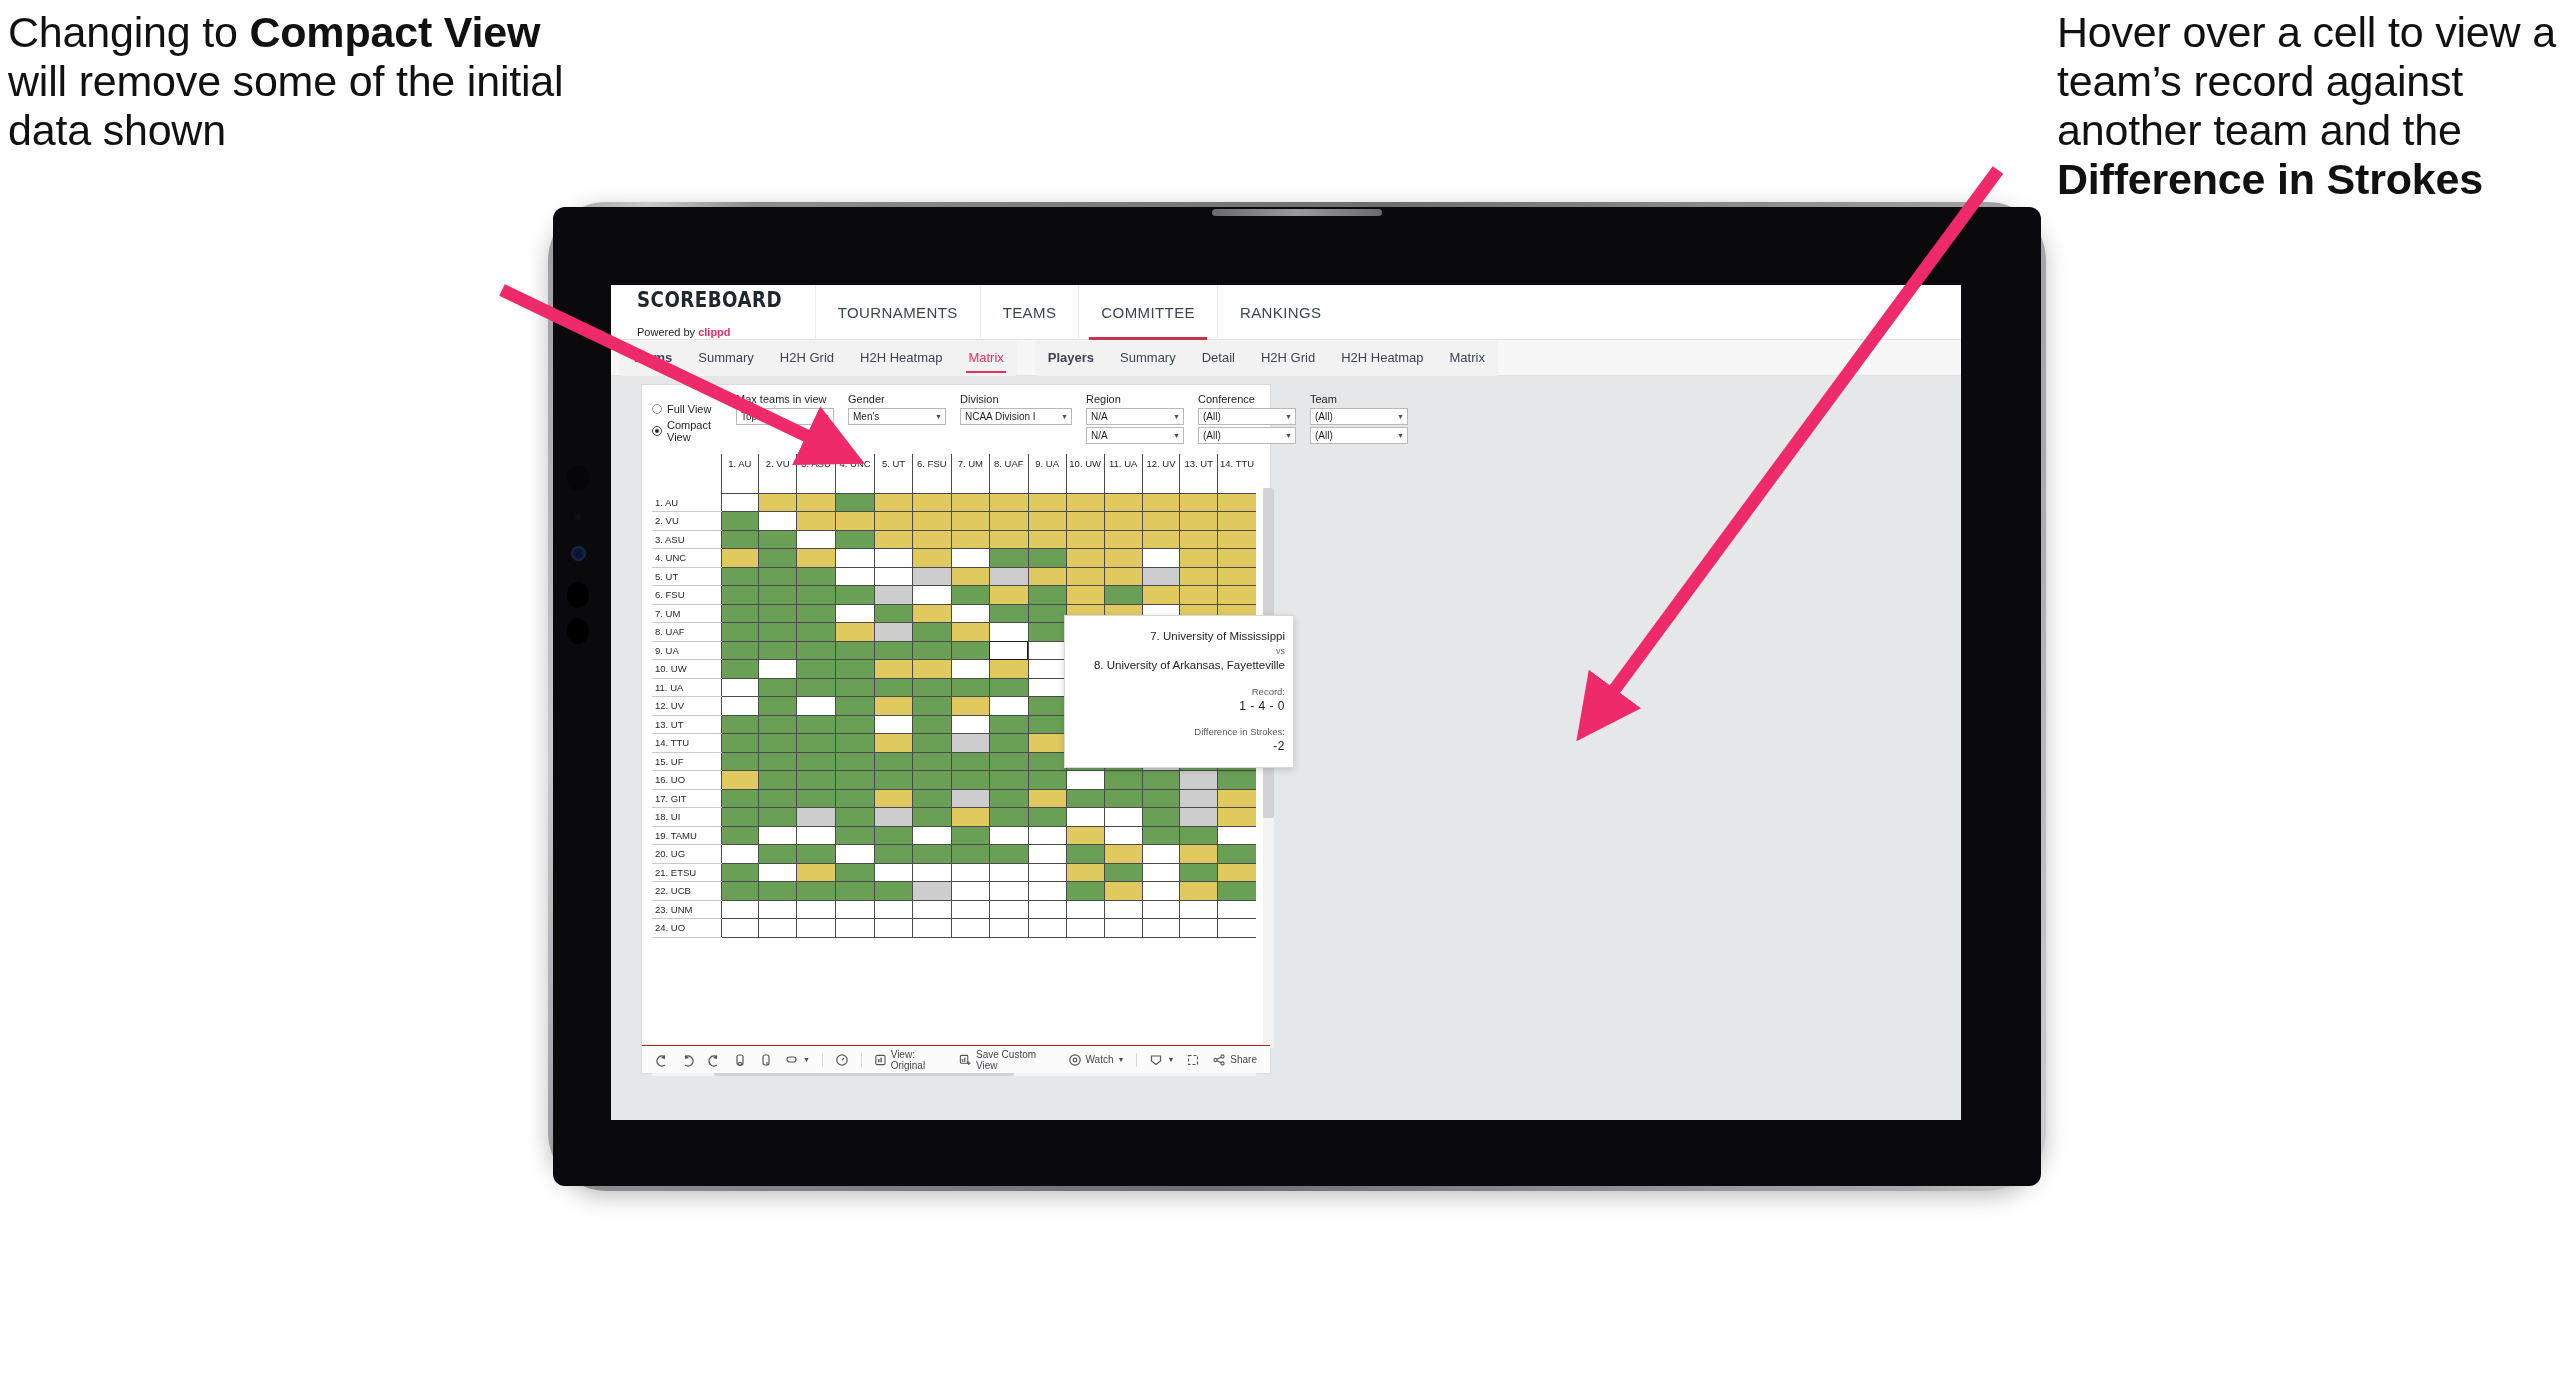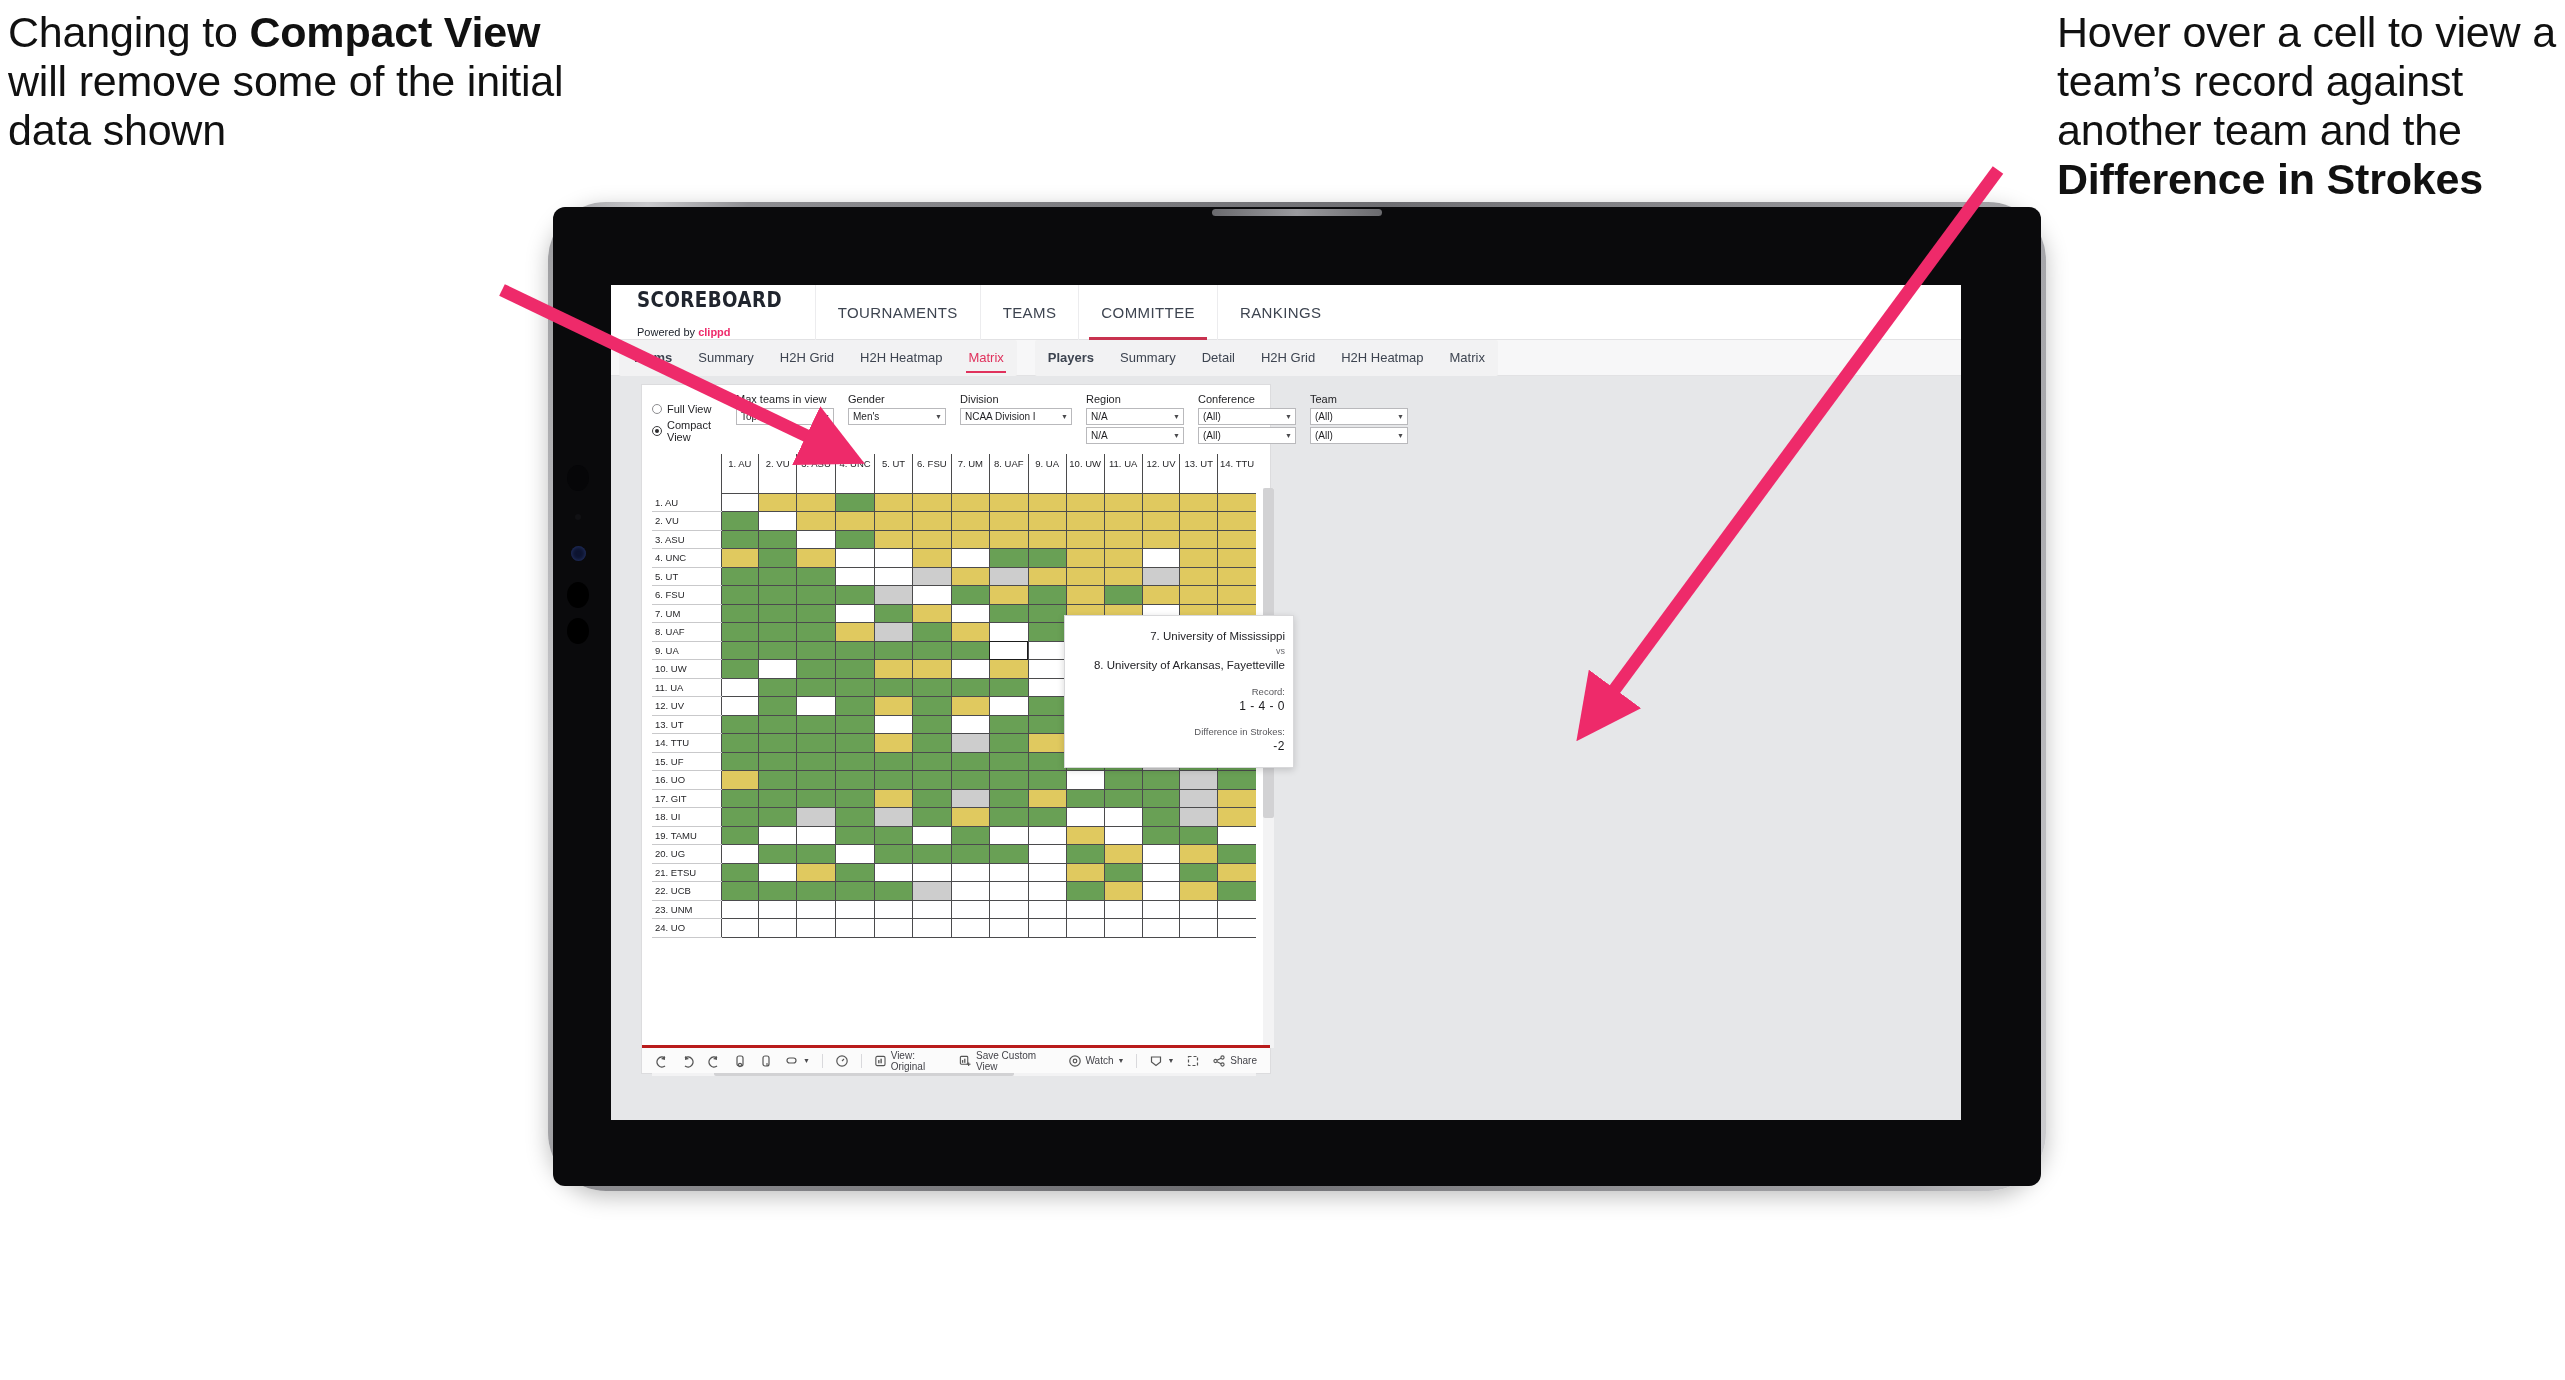--- a/index.html
+++ b/index.html
@@ -132,21 +132,21 @@
     padding:13px 8px 14px 8px;text-align:right;z-index:30;box-sizing:border-box;
   }
   .tt-team{font-size:11.5px;color:#232327;font-weight:400;line-height:1.35;}
   .tt-vs{font-size:9px;color:#6c6c70;margin:1px 0 2px 0;}
   .tt-lbl{font-size:9.5px;color:#58585c;margin-top:13px;}
   .tt-val{font-size:12px;color:#1a1a1d;font-weight:400;margin-top:2px;letter-spacing:.5px;}
 
   
   #toolbar{
     position:absolute;left:0;bottom:0;width:100%;height:28px;background:#fbfbfb;
-    border-top:3px solid #b91c1c;display:flex;align-items:center;gap:2px;padding:0 8px;box-sizing:border-box;
+    border-top:1px solid #b91c1c;display:flex;align-items:center;gap:2px;padding:0 8px;box-sizing:border-box;
   }
   .tb{display:flex;align-items:center;gap:4px;font-size:10px;color:#44444a;padding:0 5px;height:22px;cursor:pointer;}
   .tb svg{display:block;}
   .tb-sep{width:1px;height:14px;background:#d9d9dc;margin:0 5px;}
   .tb-spacer{flex:1;}
 
   #matrix-clip{height:600px;overflow:hidden;position:relative;}
 </style>
 </head>
 <body>

